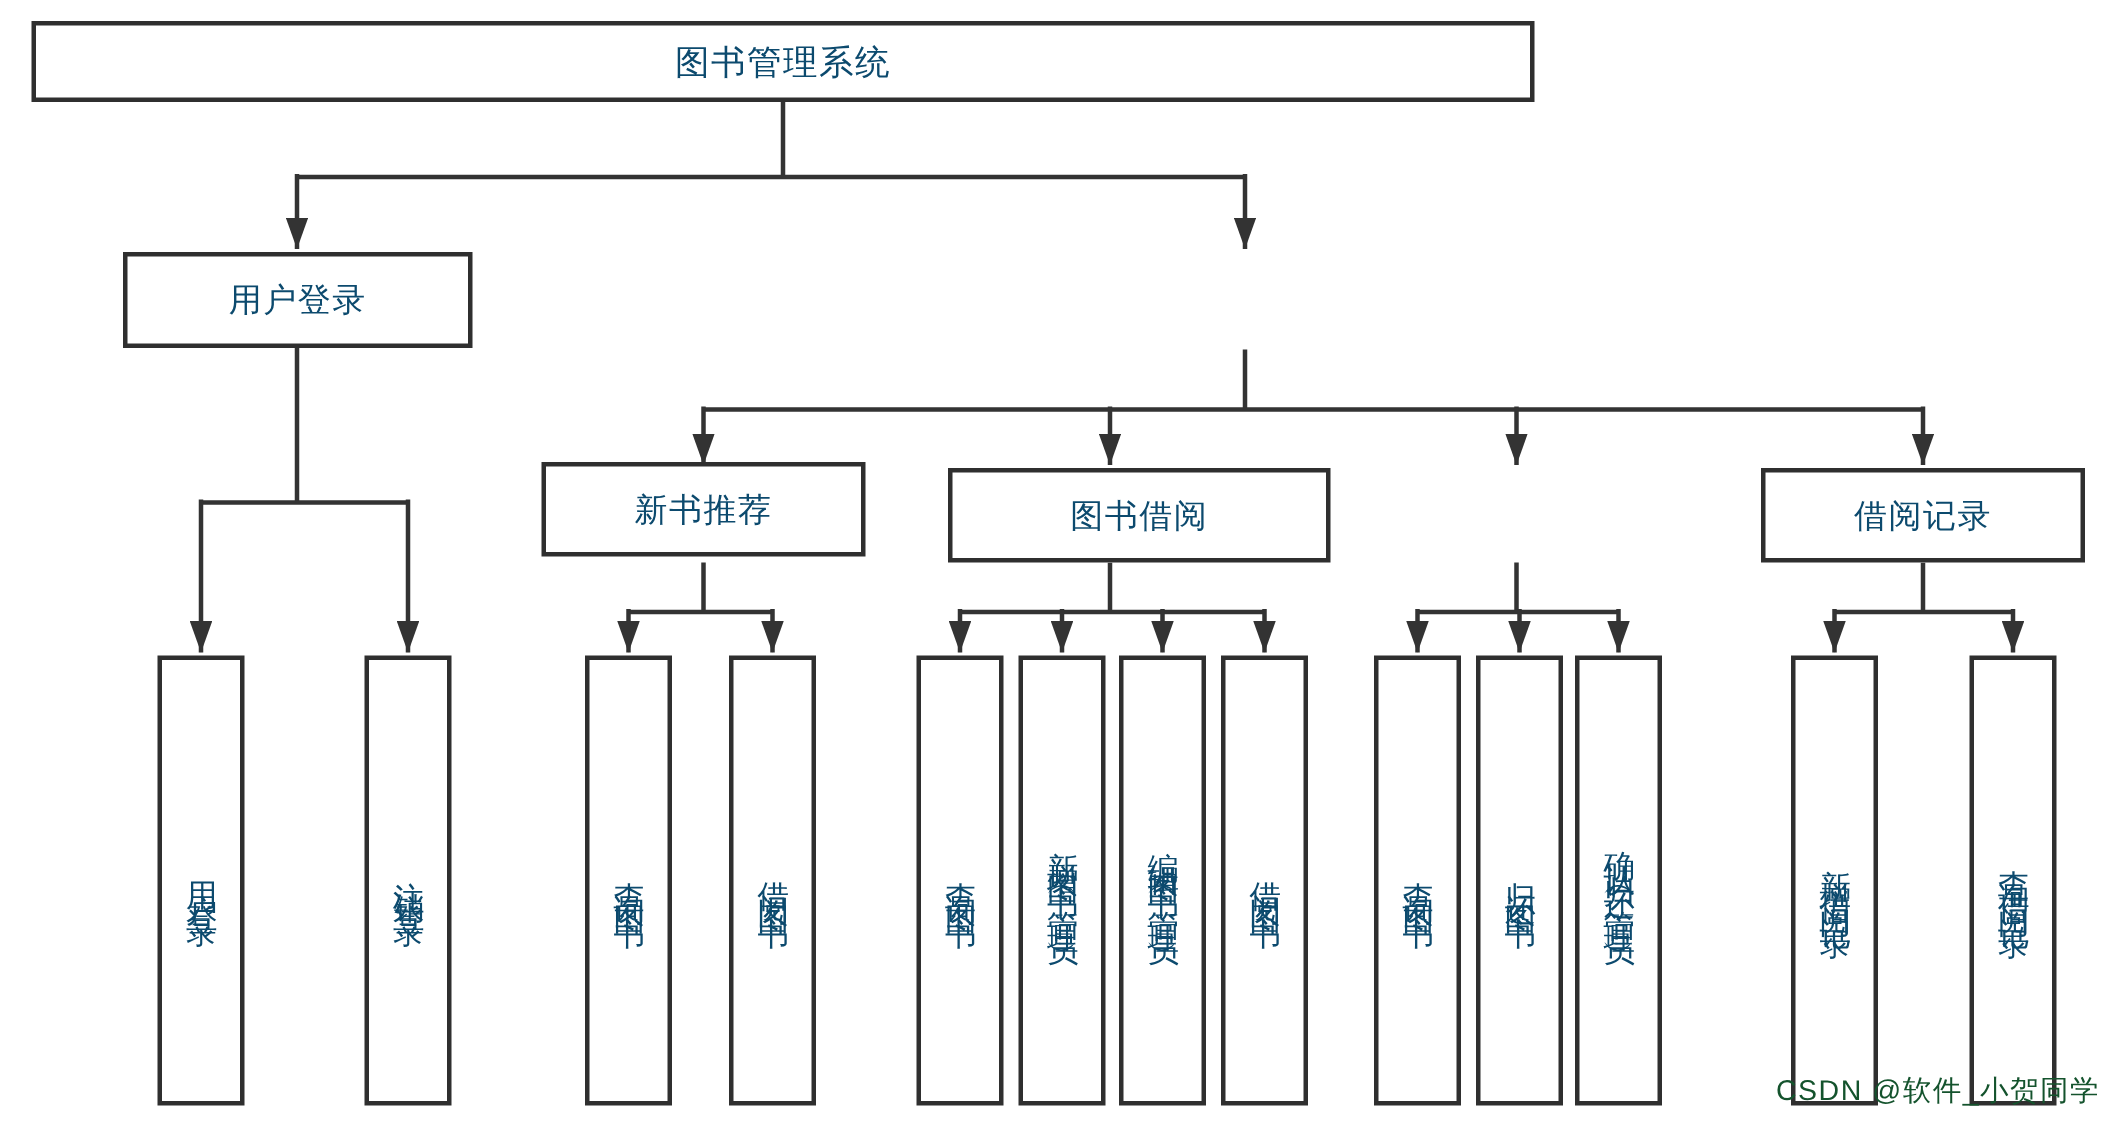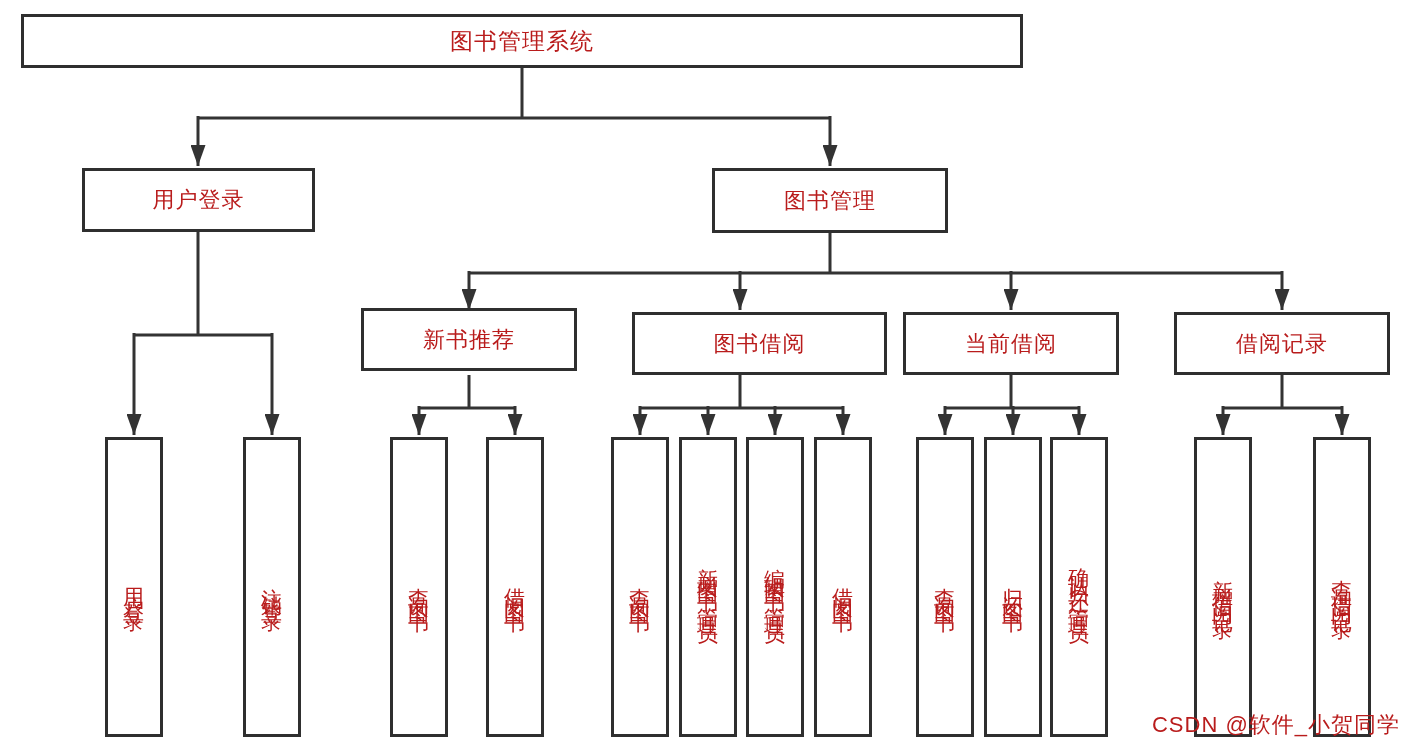--- a/index.html
+++ b/index.html
@@ -12,39 +12,39 @@
   }
   #connectors{position:absolute;left:0;top:0;z-index:0;}
   .box{
     position:absolute;
     box-sizing:border-box;
     background:#ffffff;
     border:3px solid #2f2f2f;
     display:flex;
     align-items:center;
     justify-content:center;
-    color:#b91c1c;
+    color:#0c4a6e;
     font-size:22px;
     z-index:1;
     letter-spacing:1px;
   }
   .box.root{font-size:23px;}
   .box.v span{
     writing-mode:vertical-rl;
     text-orientation:mixed;
     letter-spacing:8px;
     font-size:21px;
     line-height:1;
   }
   #watermark{
     position:absolute;
     right:5px;
     bottom:7px;
-    color:#b91c1c;
-    font-size:22px;
+    color:#14532d;
+    font-size:19px;
     letter-spacing:1px;
     z-index:2;
     white-space:nowrap;
   }
 </style>
 </head>
 <body>
 
 <div id="canvas">
 
@@ -88,32 +88,26 @@
     <line x1="1342" y1="406" x2="1342" y2="435" stroke="#333333" stroke-width="3" marker-end="url(#arr)"></line>
   </svg>
 
   <div class="box root" style="left:21px;top:14px;width:1002px;height:54px">
     <span>图书管理系统</span>
   </div>
 
   <div class="box" style="left:82px;top:168px;width:233px;height:64px">
     <span>用户登录</span>
   </div>
-  <div class="box" style="left:712px;top:168px;width:236px;height:65px">
-    <span>图书管理</span>
-  </div>
 
   <div class="box" style="left:361px;top:308px;width:216px;height:63px">
     <span>新书推荐</span>
   </div>
   <div class="box" style="left:632px;top:312px;width:255px;height:63px">
     <span>图书借阅</span>
-  </div>
-  <div class="box" style="left:903px;top:312px;width:216px;height:63px">
-    <span>当前借阅</span>
   </div>
   <div class="box" style="left:1174px;top:312px;width:216px;height:63px">
     <span>借阅记录</span>
   </div>
 
   <div class="box v" style="left:105px;top:437px;width:58px;height:300px">
     <span>用户登录</span>
   </div>
   <div class="box v" style="left:243px;top:437px;width:58px;height:300px">
     <span>注销登录</span>

